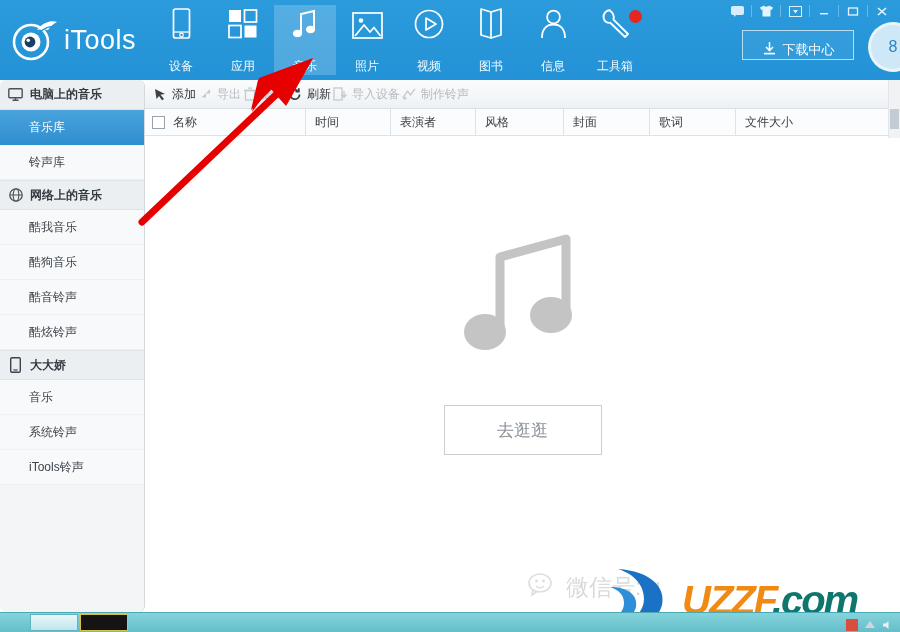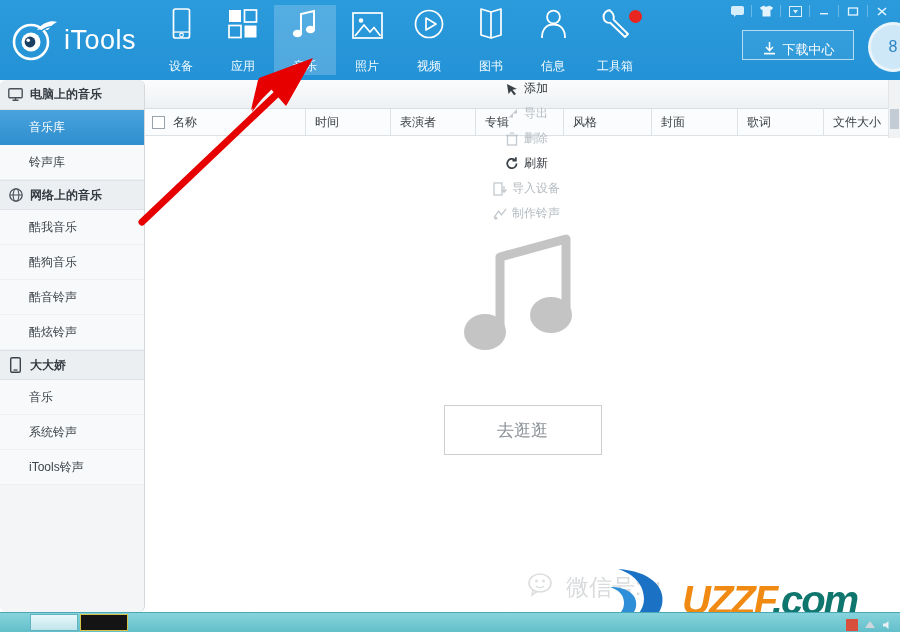--- a/index.html
+++ b/index.html
@@ -160,22 +160,21 @@
     width: 755px; height: 532px;
     background: #ffffff;
   }
   .toolbar {
     height: 29px;
     background: #f4f6f8;
     background: linear-gradient(180deg,#fbfcfd 0%, #eef1f4 100%);
     border-bottom: 1px solid #d9dee3;
     display: flex; align-items: center;
     padding-left: 8px;
-    gap: 8px;
-    flex-direction: column;
+    gap: 2px;
   }
   .tb-item {
     display: flex; align-items: center; gap: 5px;
     font-size: 12px;
     color: #2e3338;
     white-space: nowrap;
   }
   .tb-item.disabled { color: #b4bbc1; }
   .tb-ico { width: 14px; height: 14px; display:flex;align-items:center;justify-content:center; }
 
@@ -577,23 +576,20 @@
       <div class="colhead">
         <div class="colcell" style="width:160px">
           <span class="chk"></span>
           <span>名称</span>
         </div>
         <div class="colcell" style="width:85px">
           <span>时间</span>
         </div>
         <div class="colcell" style="width:85px">
           <span>表演者</span>
-        </div>
-        <div class="colcell" style="width:88px">
-          <span>专辑</span>
         </div>
         <div class="colcell" style="width:88px">
           <span>风格</span>
         </div>
         <div class="colcell" style="width:86px">
           <span>封面</span>
         </div>
         <div class="colcell" style="width:86px">
           <span>歌词</span>
         </div>

